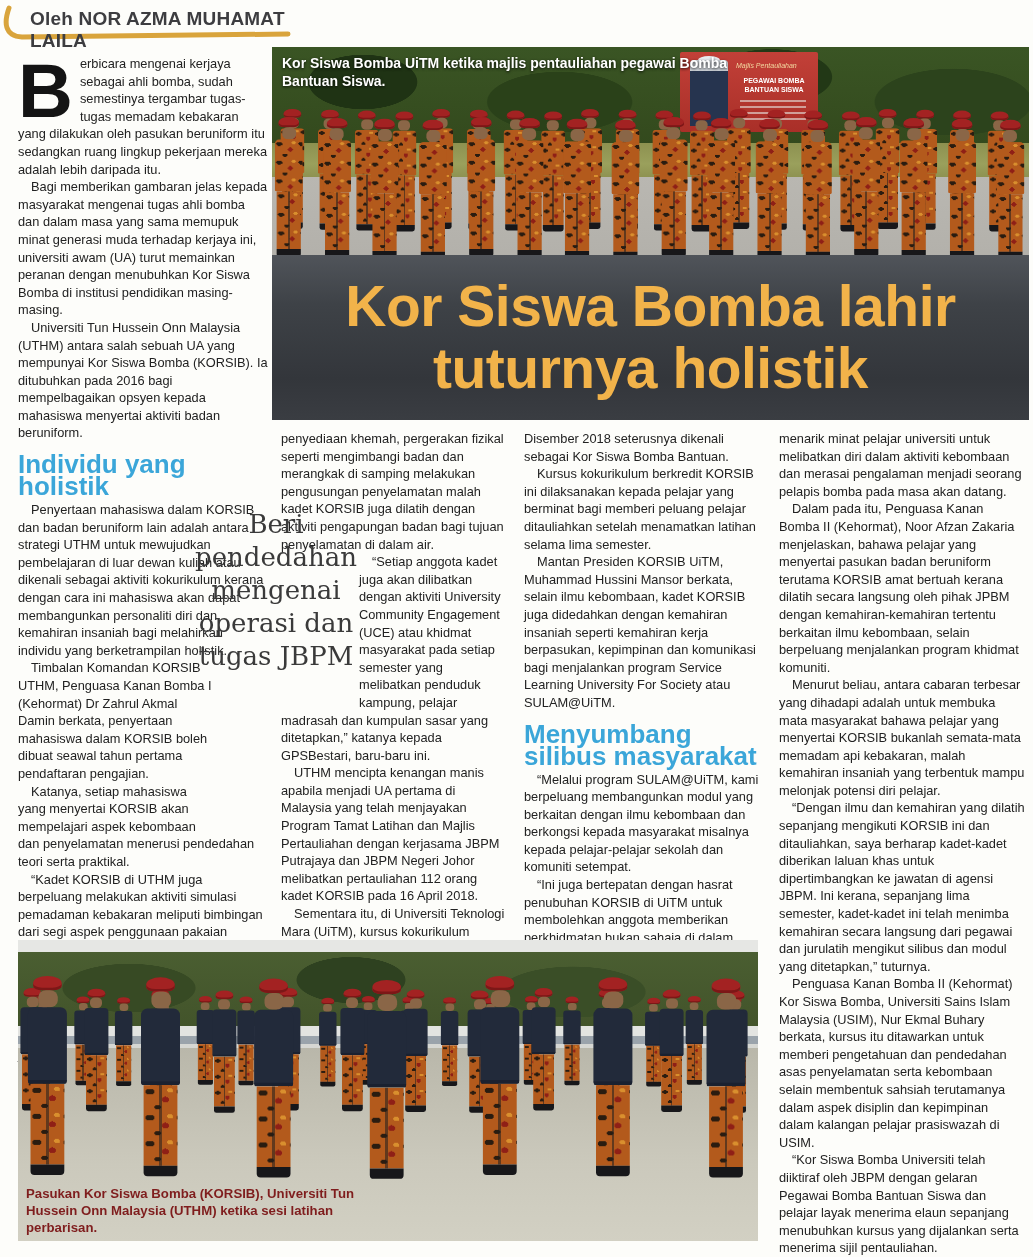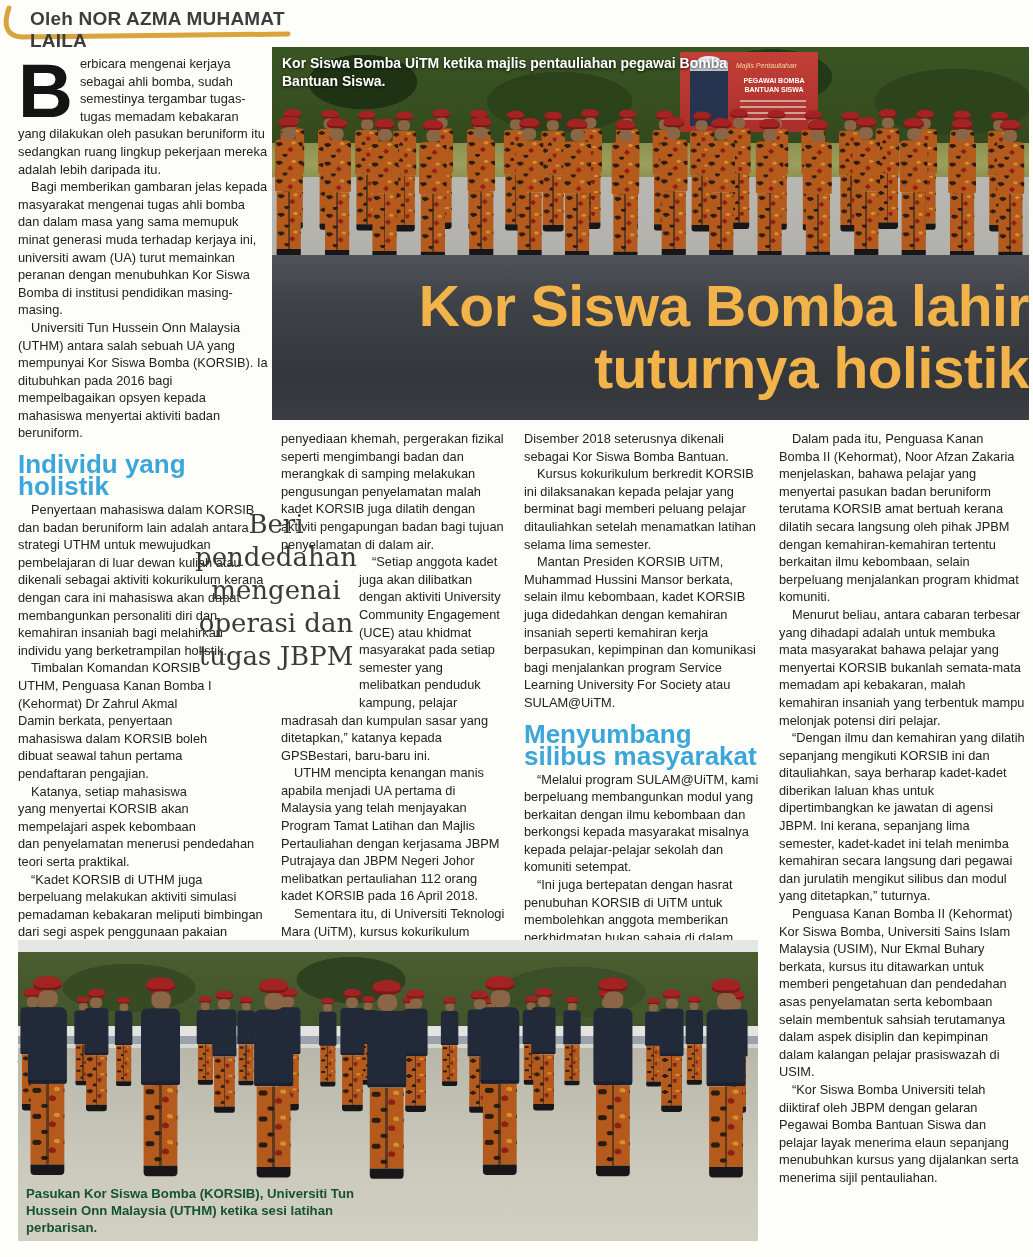--- a/index.html
+++ b/index.html
@@ -62,36 +62,36 @@
   .pt-banner-title { position:absolute; left:54px; top:24px; width:80px;
     color:#ffffff; font-size:7px; font-weight:bold; line-height:9px; text-align:center; }
   .pt-banner-lines { position:absolute; left:60px; top:48px; width:66px; height:24px;
     background:repeating-linear-gradient(#d9b9b4 0 2px, transparent 2px 6px); opacity:.8; }
 
   .pt-caption { position:absolute; left:10px; top:8px; width:460px; z-index:6;
     color:#fff; font-weight:bold; font-size:14px; line-height:17.5px;
     text-shadow:0 1px 3px rgba(0,0,0,.85); }
 
   .headline { position:absolute; left:0; right:0; top:228px; z-index:6;
-    text-align:right; color:#F2B34A; font-weight:bold;
+    text-align:center; color:#F2B34A; font-weight:bold;
     font-size:57px; line-height:62px; letter-spacing:-.5px; }
 
   .pb-sky { top:0; height:16px; background:#e6e7e4; }
   .pb-trees { top:12px; height:80px;
     background:
       radial-gradient(ellipse 110px 40px at 15% 45%, #374a24 60%, transparent 61%),
       radial-gradient(ellipse 90px 38px at 45% 35%, #2e4120 60%, transparent 61%),
       radial-gradient(ellipse 120px 42px at 75% 50%, #3a4e27 60%, transparent 61%),
       linear-gradient(#4a5e31, #42532a); }
   .pb-bus { top:86px; height:26px;
     background:linear-gradient(#e3e4e1 0 40%, #9aa3ab 40% 70%, #d6d7d3 70%); }
   .pb-ground { top:108px; bottom:0;
     background:linear-gradient(#b9b7aa, #cbc9bc 60%, #d2d0c3); }
   .pb-caption { position:absolute; left:8px; top:246px; width:340px; z-index:7;
-    font-size:13.2px; font-weight:bold; line-height:16.8px; color:#14532d; }
+    font-size:13.2px; font-weight:bold; line-height:16.8px; color:#7f1d1d; }
 
   
   .cadet-row { position:absolute; display:flex; justify-content:space-between; transform-origin:0 0; z-index:2; }
   .cadet { width:36px; height:150px; flex:0 0 auto; }
   .cadet .beret { width:22px; height:11px; margin:0 auto; background:#a32222; border-radius:55% 55% 35% 35%; box-shadow:inset 0 -2px 0 #7c1717; }
   .cadet .face { width:15px; height:13px; margin:0 auto; background:#8a6647; border-radius:40%; }
   .cadet .torso { width:30px; height:56px; margin:0 auto; border-radius:5px 5px 2px 2px; }
   .cadet .pants { width:26px; height:62px; margin:0 auto; }
   .cadet .boots { width:26px; height:8px; margin:0 auto; background:#17171a; border-radius:0 0 3px 3px; }
   .camo, .cadet .torso, .cadet .pants {
@@ -428,20 +428,21 @@
     <p>Disember 2018 seterusnya dikenali sebagai Kor Siswa Bomba Bantuan.</p>
     <p class="ind">Kursus kokurikulum berkredit KORSIB ini dilaksanakan kepada pelajar yang berminat bagi memberi peluang pelajar ditauliahkan setelah menamatkan latihan selama lima semester.</p>
     <p class="ind">Mantan Presiden KORSIB UiTM, Muhammad Hussini Mansor berkata, selain ilmu kebombaan, kadet KORSIB juga didedahkan dengan kemahiran insaniah seperti kemahiran kerja berpasukan, kepimpinan dan komunikasi bagi menjalankan program Service Learning University For Society atau SULAM@UiTM.</p>
     <div class="subhead">Menyumbang silibus masyarakat</div>
     <p class="ind">“Melalui program SULAM@UiTM, kami berpeluang membangunkan modul yang berkaitan dengan ilmu kebombaan dan berkongsi kepada masyarakat misalnya kepada pelajar-pelajar sekolah dan komuniti setempat.</p>
     <p class="ind">“Ini juga bertepatan dengan hasrat penubuhan KORSIB di UiTM untuk membolehkan anggota memberikan perkhidmatan bukan sahaja di dalam universiti malah juga kepada masyarakat di kawasan sekitar jika berlaku kecemasan,” jelasnya.</p>
     <p class="ind">Tambah beliau lagi, KORSIB juga dapat</p>
   </div>
 
   <div class="col" id="col4">
+    <p>menarik minat pelajar universiti untuk melibatkan diri dalam aktiviti kebombaan dan merasai pengalaman menjadi seorang pelapis bomba pada masa akan datang.</p>
     <p class="ind">Dalam pada itu, Penguasa Kanan Bomba II (Kehormat), Noor Afzan Zakaria menjelaskan, bahawa pelajar yang menyertai pasukan badan beruniform terutama KORSIB amat bertuah kerana dilatih secara langsung oleh pihak JPBM dengan kemahiran-kemahiran tertentu berkaitan ilmu kebombaan, selain berpeluang menjalankan program khidmat komuniti.</p>
     <p class="ind">Menurut beliau, antara cabaran terbesar yang dihadapi adalah untuk membuka mata masyarakat bahawa pelajar yang menyertai KORSIB bukanlah semata-mata memadam api kebakaran, malah kemahiran insaniah yang terbentuk mampu melonjak potensi diri pelajar.</p>
     <p class="ind">“Dengan ilmu dan kemahiran yang dilatih sepanjang mengikuti KORSIB ini dan ditauliahkan, saya berharap kadet-kadet diberikan laluan khas untuk dipertimbangkan ke jawatan di agensi JBPM. Ini kerana, sepanjang lima semester, kadet-kadet ini telah menimba kemahiran secara langsung dari pegawai dan jurulatih mengikut silibus dan modul yang ditetapkan,” tuturnya.</p>
     <p class="ind">Penguasa Kanan Bomba II (Kehormat) Kor Siswa Bomba, Universiti Sains Islam Malaysia (USIM), Nur Ekmal Buhary berkata, kursus itu ditawarkan untuk memberi pengetahuan dan pendedahan asas penyelamatan serta kebombaan selain membentuk sahsiah terutamanya dalam aspek disiplin dan kepimpinan dalam kalangan pelajar prasiswazah di USIM.</p>
     <p class="ind">“Kor Siswa Bomba Universiti telah diiktiraf oleh JBPM dengan gelaran Pegawai Bomba Bantuan Siswa dan pelajar layak menerima elaun sepanjang menubuhkan kursus yang dijalankan serta menerima sijil pentauliahan.</p>
     <p class="ind"> </p>
   </div>
 
   <div class="photo" id="photo-bottom">
     <div class="layer pb-sky"></div>

